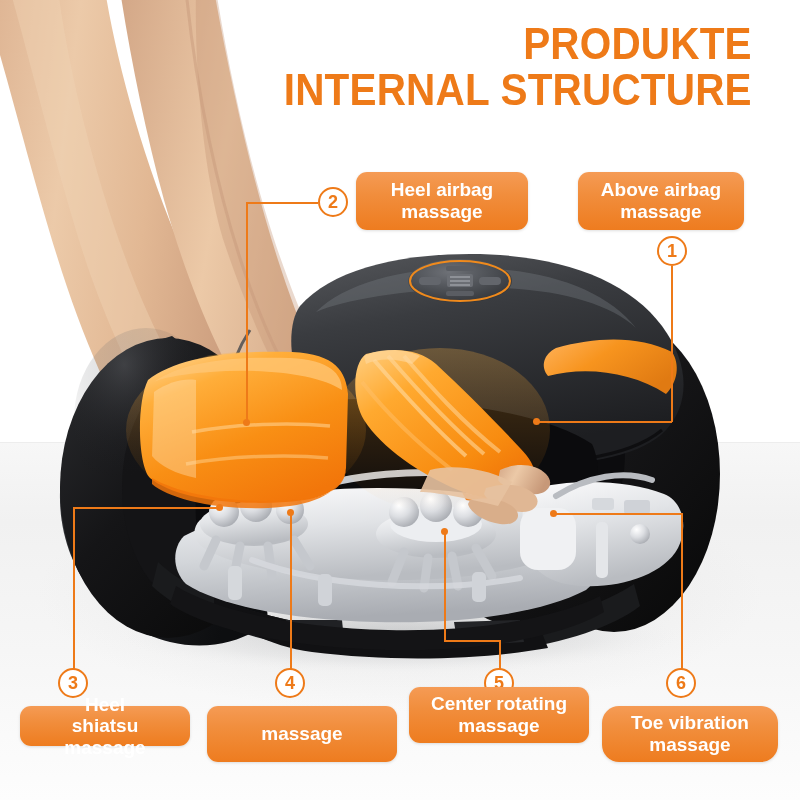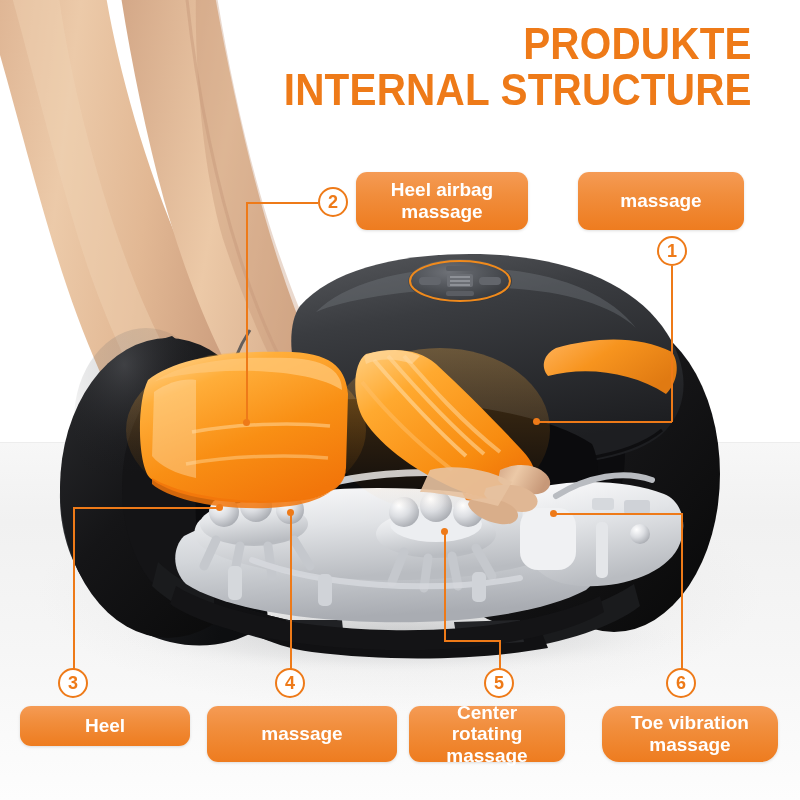--- a/index.html
+++ b/index.html
@@ -338,37 +338,39 @@
 
   <div class="pill p-top" style="left:356px;top:172px;width:172px;height:58px;">
     <div>
       <span>Heel airbag</span>
       <span>massage</span>
     </div>
   </div>
 
   <div class="pill p-top" style="left:578px;top:172px;width:166px;height:58px;">
     <div>
+      <span>Above airbag</span>
       <span>massage</span>
     </div>
   </div>
 
   <div class="pill p-bot" style="left:20px;top:706px;width:170px;height:40px;">
     <div>
       <span>Heel</span>
+      <span>shiatsu massage</span>
     </div>
   </div>
 
   <div class="pill p-bot" style="left:207px;top:706px;width:190px;height:56px;">
     <div>
       <span>massage</span>
     </div>
   </div>
 
-  <div class="pill p-bot" style="left:409px;top:706px;width:156px;height:56px;">
+  <div class="pill p-bot" style="left:409px;top:687px;width:180px;height:56px;">
     <div>
       <span>Center rotating</span>
       <span>massage</span>
     </div>
   </div>
 
   <div class="pill p-bot" style="left:602px;top:706px;width:176px;height:56px;border-radius:17px;">
     <div>
       <span>Toe vibration</span>
       <span>massage</span>

